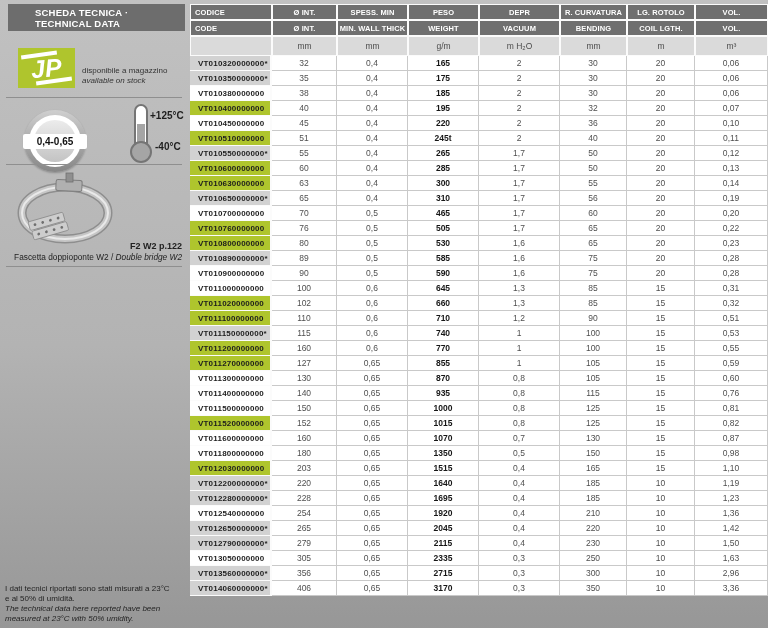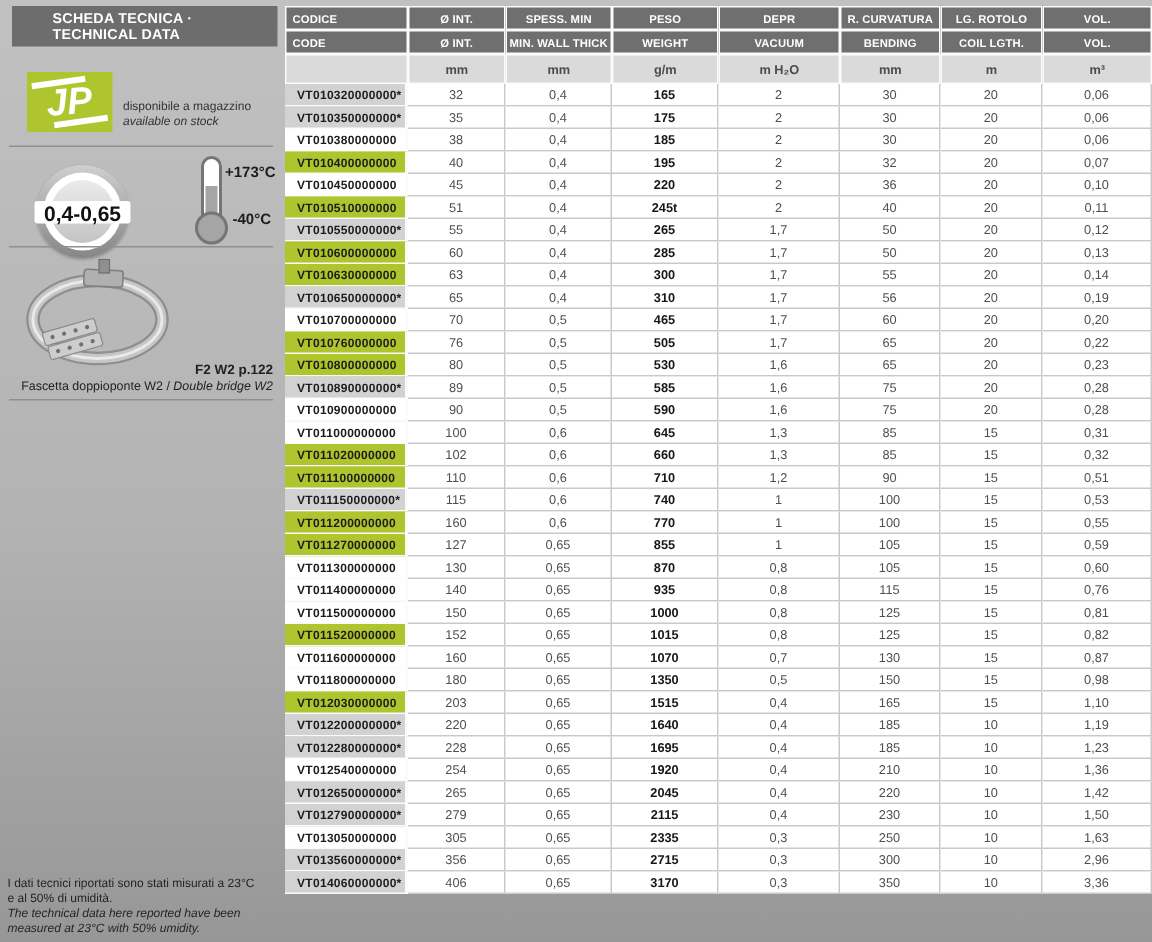--- a/index.html
+++ b/index.html
@@ -19,21 +19,21 @@
   .logo .stripe-bot { position:absolute; right:3px; bottom:5px; width:36px; height:4px; background:#fff; transform:rotate(-8deg); }
   .stock-text { position:absolute; left:82px; top:66px; font-size:8px; color:#333; line-height:10px; }
   .stock-text .en { font-style:italic; }
   .hr { position:absolute; left:6px; width:176px; height:1px; background:#8f8f8f; }
 
   .badge { position:absolute; left:24px; top:110px; width:62px; height:62px; border-radius:50%;
            background:linear-gradient(180deg,#cfcfcf,#868686); box-shadow:0 1px 2px rgba(0,0,0,.25); }
   .badge .mid { position:absolute; inset:5px; border-radius:50%; background:#fff; }
   .badge .inner { position:absolute; inset:10px; border-radius:50%; background:linear-gradient(180deg,#ececec,#c3c3c3); }
   .badge .band { position:absolute; left:-1px; right:-1px; top:24px; height:15px; background:#fff; border-radius:2px;
-                 display:flex; align-items:center; justify-content:center; font-weight:bold; font-size:14px; color:#111; }
+                 display:flex; align-items:center; justify-content:center; font-weight:bold; font-size:10px; color:#111; }
 
   .thermo-stem { position:absolute; left:134px; top:104px; width:14px; height:42px; background:#fff;
                  border:2px solid #757575; border-radius:8px 8px 2px 2px; }
   .thermo-fill { position:absolute; left:137px; top:124px; width:8px; height:22px; background:#a5a5a5; }
   .thermo-bulb { position:absolute; left:130px; top:141px; width:22px; height:22px; border-radius:50%;
                  background:#a5a5a5; border:2px solid #757575; }
   .temp { position:absolute; font-size:10px; font-weight:bold; color:#1e1e1e; }
   .temp.max { left:150px; top:110px; }
   .temp.min { left:155px; top:141px; }
 
@@ -49,21 +49,21 @@
   .note.it-b { top:584px; }
   .note.en-b { top:604px; font-style:italic; }
 
   
   #grid { position:absolute; left:190px; top:4px; width:578px; display:grid;
           grid-template-columns:82px 65px 71px 71px 81px 67px 68px 73px;
           grid-template-rows:16px 16px 20px; grid-auto-rows:15px; }
   .hc { background:#6f6f6f; color:#fff; font-size:7.5px; font-weight:bold;
         display:flex; align-items:center; justify-content:center; border:1px solid #fbfbfb; letter-spacing:.1px; }
   .hc.left { justify-content:flex-start; padding-left:4px; }
-  .uc { background:#dadada; color:#4c4c4c; font-weight:bold; font-size:8.5px;
+  .uc { background:#dadada; color:#4c4c4c; font-weight:normal; font-size:8.5px;
         display:flex; align-items:center; justify-content:center; border:1px solid #fbfbfb; }
   .cell { display:flex; align-items:center; justify-content:center; font-size:8.5px; color:#4f4f4f;
           background:#fff; border-right:1px solid #c9c9c9; border-bottom:1px solid #c9c9c9; }
   .cell.code { justify-content:flex-start; padding-left:8px; font-weight:bold; color:#1c1c1c;
                font-size:8px; letter-spacing:.2px; border-right:2px solid #fbfbfb; border-bottom:1px solid #fbfbfb; }
   .code.stock { background:#afc52d; }
   .code.request { background:#d2d2d2;text-align:center; }
   .code.standard { background:#fff; }
   .cell.peso { font-weight:bold; color:#161616; }
 </style>
@@ -88,21 +88,21 @@
 
   <div class="badge">
     <div class="mid"></div>
     <div class="inner"></div>
     <div class="band">0,4-0,65</div>
   </div>
 
   <div class="thermo-stem"></div>
   <div class="thermo-fill"></div>
   <div class="thermo-bulb"></div>
-  <div class="temp max">+173°C</div>
+  <div class="temp max">+125°C</div>
   <div class="temp min">-40°C</div>
 
   <div class="hr" style="top:164px"></div>
 
   <svg class="clamp" width="112" height="78" viewBox="0 0 112 78">
     <ellipse cx="57" cy="41" rx="43" ry="26" fill="none" stroke="#8e8e8e" stroke-width="9"></ellipse>
     <ellipse cx="57" cy="41" rx="43" ry="26" fill="none" stroke="#c6c6c6" stroke-width="6"></ellipse>
     <ellipse cx="57" cy="41" rx="43" ry="26" fill="none" stroke="#e9e9e9" stroke-width="2"></ellipse>
     <rect x="48" y="8" width="26" height="11" rx="2" fill="#b0b0b0" stroke="#7d7d7d" stroke-width="1" transform="rotate(3 61 13)"></rect>
     <rect x="58" y="1" width="7" height="9" fill="#8f8f8f" stroke="#6f6f6f" stroke-width=".8"></rect>

